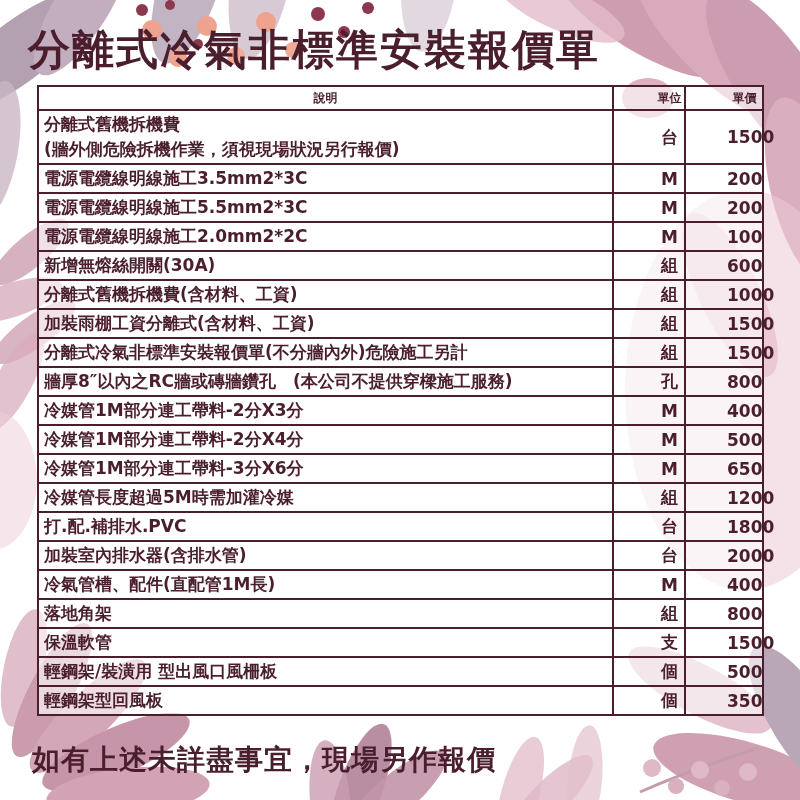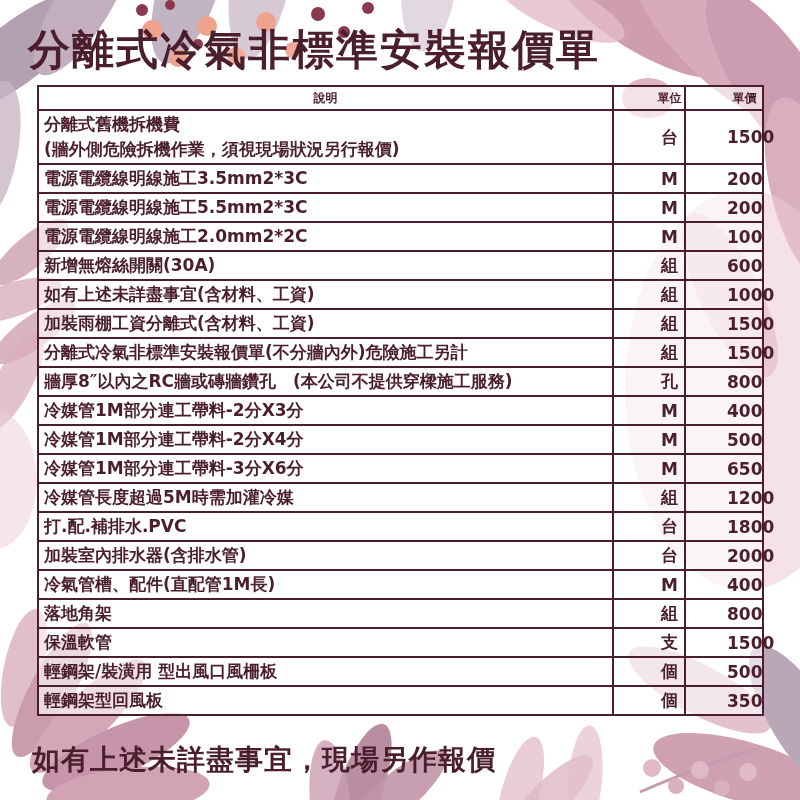--- a/index.html
+++ b/index.html
@@ -166,21 +166,21 @@
       <tr class="item-row">
     <td class="desc-cell">
       <div class="desc-line1">新增無熔絲開關(30A)</div>
 
     </td>
     <td class="unit-cell">組</td>
     <td class="price-cell">600</td>
   </tr>
       <tr class="item-row">
     <td class="desc-cell">
-      <div class="desc-line1">如有上述未詳盡事宜(含材料、工資)</div>
+      <div class="desc-line1">分離式舊機拆機費(含材料、工資)</div>
 
     </td>
     <td class="unit-cell">組</td>
     <td class="price-cell">1000</td>
   </tr>
       <tr class="item-row">
     <td class="desc-cell">
       <div class="desc-line1">加裝雨棚工資分離式(含材料、工資)</div>
 
     </td>

